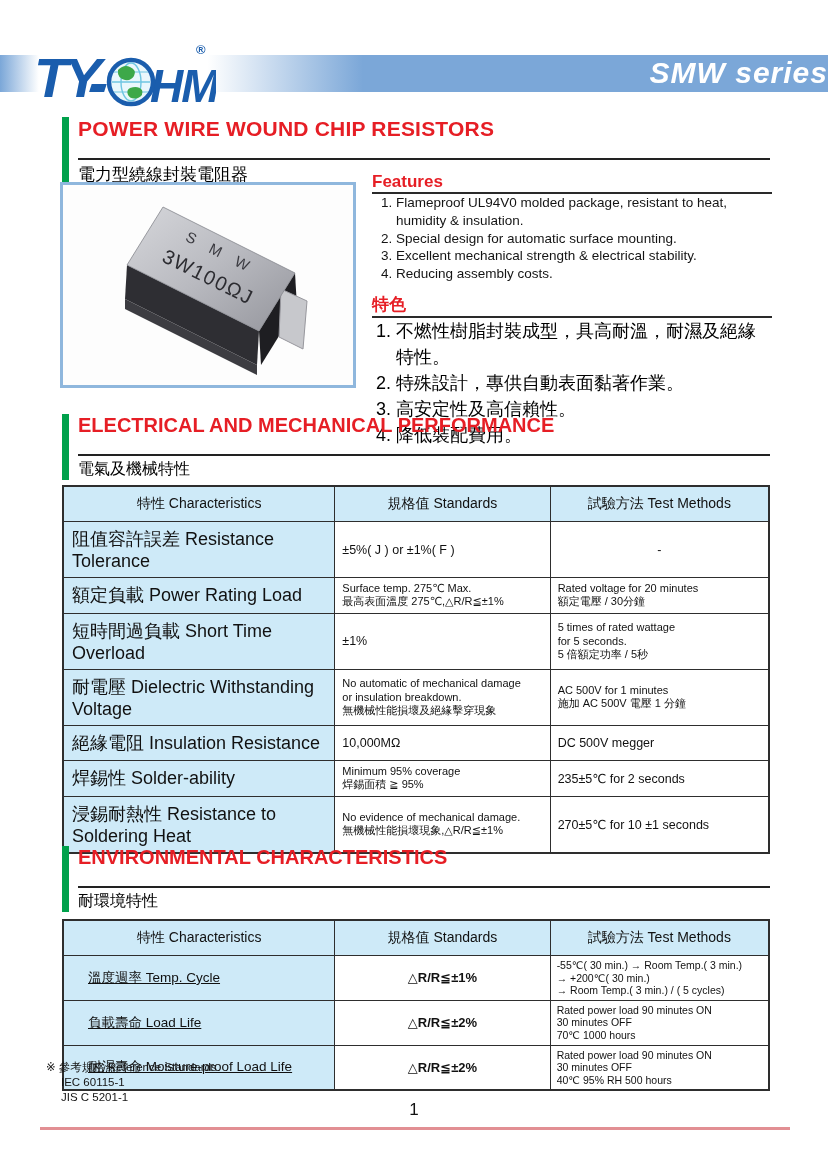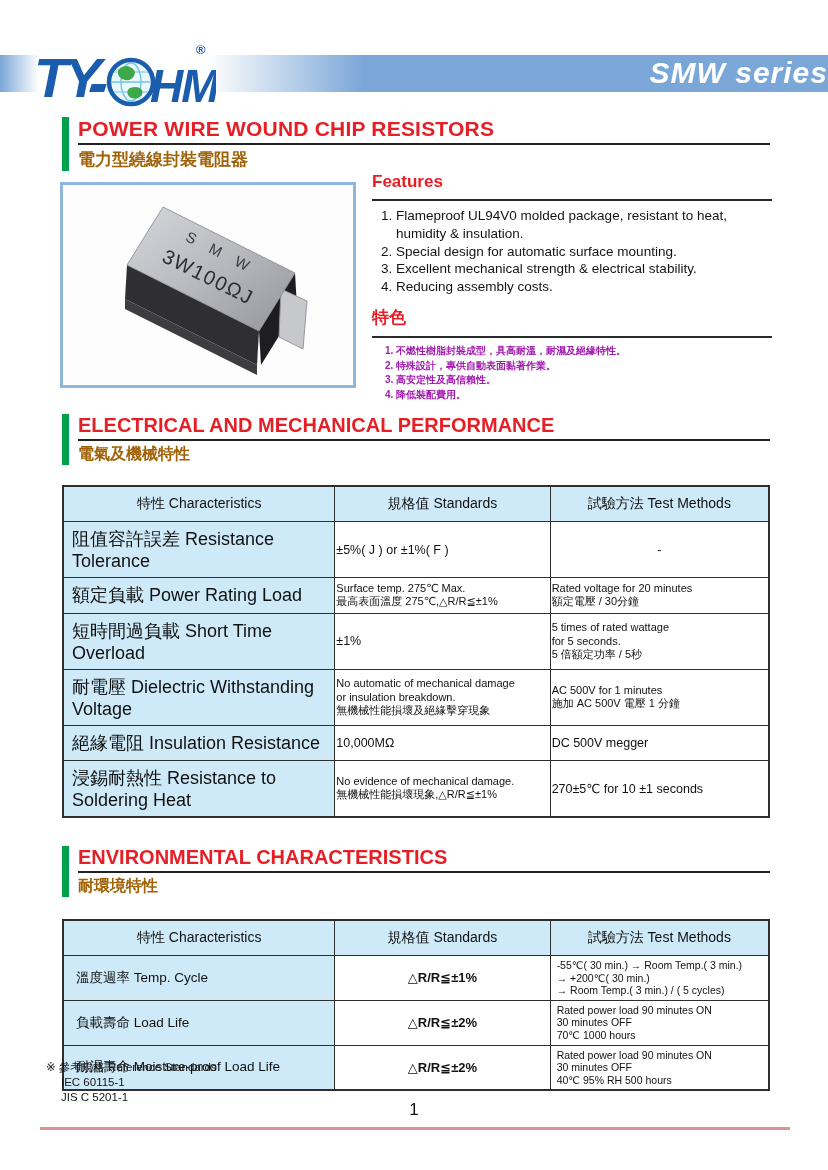--- a/index.html
+++ b/index.html
@@ -11,53 +11,53 @@
   .banner{position:absolute;top:55px;left:0;width:828px;height:37px;
     background:linear-gradient(90deg,#7BA7D8 0%,#ffffff 4.5%,#ffffff 24%,#7BA7D8 42%,#7BA7D8 100%);padding-left:36px;}
   .series-title{position:absolute;top:0;right:36px;height:37px;line-height:36px;
     color:#ffffff;font-size:30px;font-weight:bold;font-style:italic;letter-spacing:1px;}
   .logo-wrap{position:absolute;top:40px;left:34px;width:182px;height:72px;}
 
   
   .section-head{position:absolute;display:flex;align-items:stretch;}
   .green-bar{width:7px;background:#00A14B;margin-right:9px;flex:0 0 7px;}
   .head-text{flex:1;}
-  .head-en{color:#E61E25;font-weight:bold;border-bottom:2px solid #222222;padding-bottom:2px;}
-  .head-zh{color:#a16207;font-weight:bold;padding-top:3px;}
+  .head-en{color:#E61E25;font-weight:bold;border-bottom:2px solid #222222;padding-bottom:17px;}
+  .head-zh{color:#000000;font-weight:normal;padding-top:3px;}
   .page-head .head-en{font-size:21px;letter-spacing:0.2px;}
   .page-head .head-zh{font-size:17px;}
   .sub-head .head-en{font-size:20px;}
   .sub-head .head-zh{font-size:16px;}
 
   
   .photo-frame{position:absolute;left:60px;top:182px;width:290px;height:200px;
     border:3px solid #8FB7DD;background:#fdfdfd;}
 
   
   .features{position:absolute;left:372px;top:172px;width:400px;}
   .feat-head{color:#E61E25;font-weight:bold;font-size:17px;border-bottom:2px solid #2a2a2a;
-    padding-bottom:7px;margin-bottom:6px;}
+    padding-bottom:0;}
   .features ol{margin:0 0 10px 0;padding-left:24px;}
   .features ol.en li{font-size:13.5px;line-height:1.32;color:#141414;}
-  .features ol.zh li{font-size:10px;line-height:1.45;color:#a21caf;font-weight:bold;}
+  .features ol.zh li{font-size:18px;line-height:1.45;color:#000000;}
 
   
   table.spec{position:absolute;left:62px;border-collapse:collapse;table-layout:fixed;
     width:708px;border:2px solid #2e2e2e;}
   table.spec th,table.spec td{border:1px solid #2e2e2e;vertical-align:middle;}
   table.spec th{background:#CEEAF8;font-weight:normal;font-size:14px;padding:8px 4px;text-align:center;color:#111;}
   td.char{background:#CEEAF8;font-size:18px;padding:5px 8px;color:#111;}
-  td.std,td.tm{background:#ffffff;font-size:12.5px;padding:4px 1px;color:#111;}
+  td.std,td.tm{background:#ffffff;font-size:12.5px;padding:4px 7px;color:#111;}
   td.multi{font-size:11px;line-height:1.22;}
   td.ctr{text-align:center;}
   td.bold{font-weight:bold;font-size:13px;}
   #table-electrical{top:485px;}
   #table-environmental{top:919px;}
   #table-environmental td.tm{font-size:10.5px;line-height:1.2;padding:3px 6px;}
-  #table-environmental td.char{font-size:13.5px;padding:8px 12px;}
+  #table-environmental td.char{font-size:13.5px;padding:8px 24px;text-decoration:underline;}
 
   
   .footnote{position:absolute;left:46px;top:1060px;font-size:11.5px;line-height:1.3;color:#141414;}
   .footnote div:not(:first-child){padding-left:15px;}
   .page-number{position:absolute;left:0;top:1100px;width:828px;text-align:center;
     font-size:17px;color:#111;}
   .footer-line{position:absolute;left:40px;top:1127px;width:750px;height:3px;background:#E28F93;}
 </style>
 </head>
 <body>
@@ -200,20 +200,30 @@
         <tr>
           <td class="char">絕緣電阻 Insulation Resistance</td>
           <td class="std">
             <div>10,000MΩ</div>
           </td>
           <td class="tm">
             <div>DC 500V megger</div>
           </td>
         </tr>
         <tr>
+          <td class="char">焊錫性 Solder-ability</td>
+          <td class="std multi">
+            <div>Minimum 95% coverage</div>
+            <div>焊錫面積 ≧ 95%</div>
+          </td>
+          <td class="tm">
+            <div>235±5℃ for 2 seconds</div>
+          </td>
+        </tr>
+        <tr>
           <td class="char">浸錫耐熱性 Resistance to Soldering Heat</td>
           <td class="std multi">
             <div>No evidence of mechanical damage.</div>
             <div>無機械性能損壞現象,△R/R≦±1%</div>
           </td>
           <td class="tm">
             <div>270±5℃ for 10 ±1 seconds</div>
           </td>
         </tr>
       </tbody>

